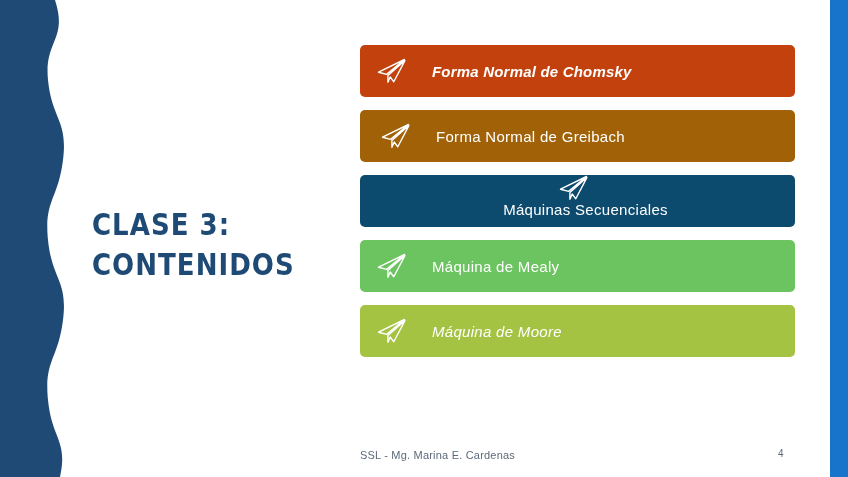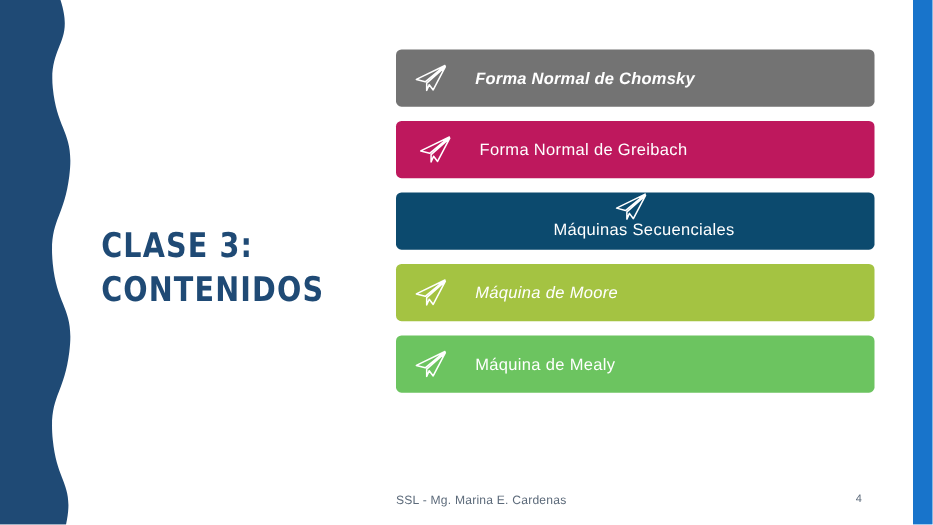--- a/index.html
+++ b/index.html
@@ -147,68 +147,68 @@
 
   <div class="right-bar"></div>
 
   <div class="title-block">
     <div class="title-line">CLASE 3:</div>
     <div class="title-line">CONTENIDOS</div>
   </div>
 
   <div class="bars">
 
-    <div class="bar" style="background:#737373;">
+    <div class="bar" style="background:#c2410c;">
       <span class="plane-icon">
         <svg viewBox="0 0 30 26" aria-hidden="true">
           <path d="M28.5 1.5 L2.5 14.2 L10.6 16.4 L27.9 2.1 Z
                    M11.9 17.6 L28.9 2.6 L17.8 23.8 L14.2 19.0 L11.9 24.2 Z" fill="none" stroke="#ffffff" stroke-width="1.4" stroke-linejoin="round"></path>
         </svg>
       </span>
       <span class="bar-label style-bold-italic">Forma Normal de Chomsky</span>
     </div>
 
-    <div class="bar" style="background:#be185d;padding-left:20px;">
+    <div class="bar" style="background:#a16207;padding-left:20px;">
       <span class="plane-icon">
         <svg viewBox="0 0 30 26" aria-hidden="true">
           <path d="M28.5 1.5 L2.5 14.2 L10.6 16.4 L27.9 2.1 Z
                    M11.9 17.6 L28.9 2.6 L17.8 23.8 L14.2 19.0 L11.9 24.2 Z" fill="none" stroke="#ffffff" stroke-width="1.4" stroke-linejoin="round"></path>
         </svg>
       </span>
       <span class="bar-label style-regular">Forma Normal de Greibach</span>
     </div>
 
     <div class="bar" style="background:#0c4a6e;flex-direction:column;">
       <span class="plane-icon">
         <svg viewBox="0 0 30 26" aria-hidden="true">
           <path d="M28.5 1.5 L2.5 14.2 L10.6 16.4 L27.9 2.1 Z
                    M11.9 17.6 L28.9 2.6 L17.8 23.8 L14.2 19.0 L11.9 24.2 Z" fill="none" stroke="#ffffff" stroke-width="1.4" stroke-linejoin="round"></path>
         </svg>
       </span>
       <span class="bar-label style-regular">Máquinas Secuenciales</span>
     </div>
 
+    <div class="bar" style="background:#6CC460;">
+      <span class="plane-icon">
+        <svg viewBox="0 0 30 26" aria-hidden="true">
+          <path d="M28.5 1.5 L2.5 14.2 L10.6 16.4 L27.9 2.1 Z
+                   M11.9 17.6 L28.9 2.6 L17.8 23.8 L14.2 19.0 L11.9 24.2 Z" fill="none" stroke="#ffffff" stroke-width="1.4" stroke-linejoin="round"></path>
+        </svg>
+      </span>
+      <span class="bar-label style-regular">Máquina de Mealy</span>
+    </div>
+
     <div class="bar" style="background:#A4C342;">
       <span class="plane-icon">
         <svg viewBox="0 0 30 26" aria-hidden="true">
           <path d="M28.5 1.5 L2.5 14.2 L10.6 16.4 L27.9 2.1 Z
                    M11.9 17.6 L28.9 2.6 L17.8 23.8 L14.2 19.0 L11.9 24.2 Z" fill="none" stroke="#ffffff" stroke-width="1.4" stroke-linejoin="round"></path>
         </svg>
       </span>
       <span class="bar-label style-italic">Máquina de Moore</span>
-    </div>
-
-    <div class="bar" style="background:#6CC460;">
-      <span class="plane-icon">
-        <svg viewBox="0 0 30 26" aria-hidden="true">
-          <path d="M28.5 1.5 L2.5 14.2 L10.6 16.4 L27.9 2.1 Z
-                   M11.9 17.6 L28.9 2.6 L17.8 23.8 L14.2 19.0 L11.9 24.2 Z" fill="none" stroke="#ffffff" stroke-width="1.4" stroke-linejoin="round"></path>
-        </svg>
-      </span>
-      <span class="bar-label style-regular">Máquina de Mealy</span>
     </div>
 
 
   </div>
 
   <div class="footer-text">SSL - Mg. Marina E. Cardenas</div>
   <div class="footer-page">4</div>
 
 </div>
 

